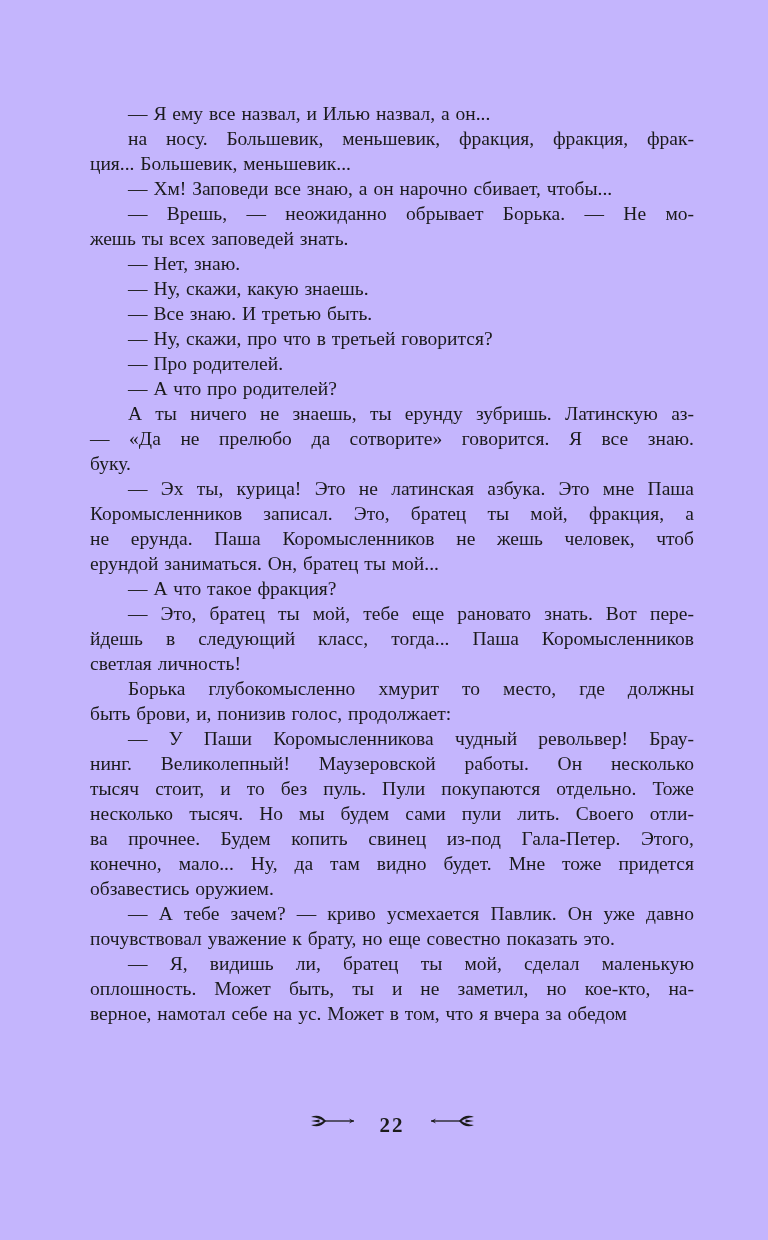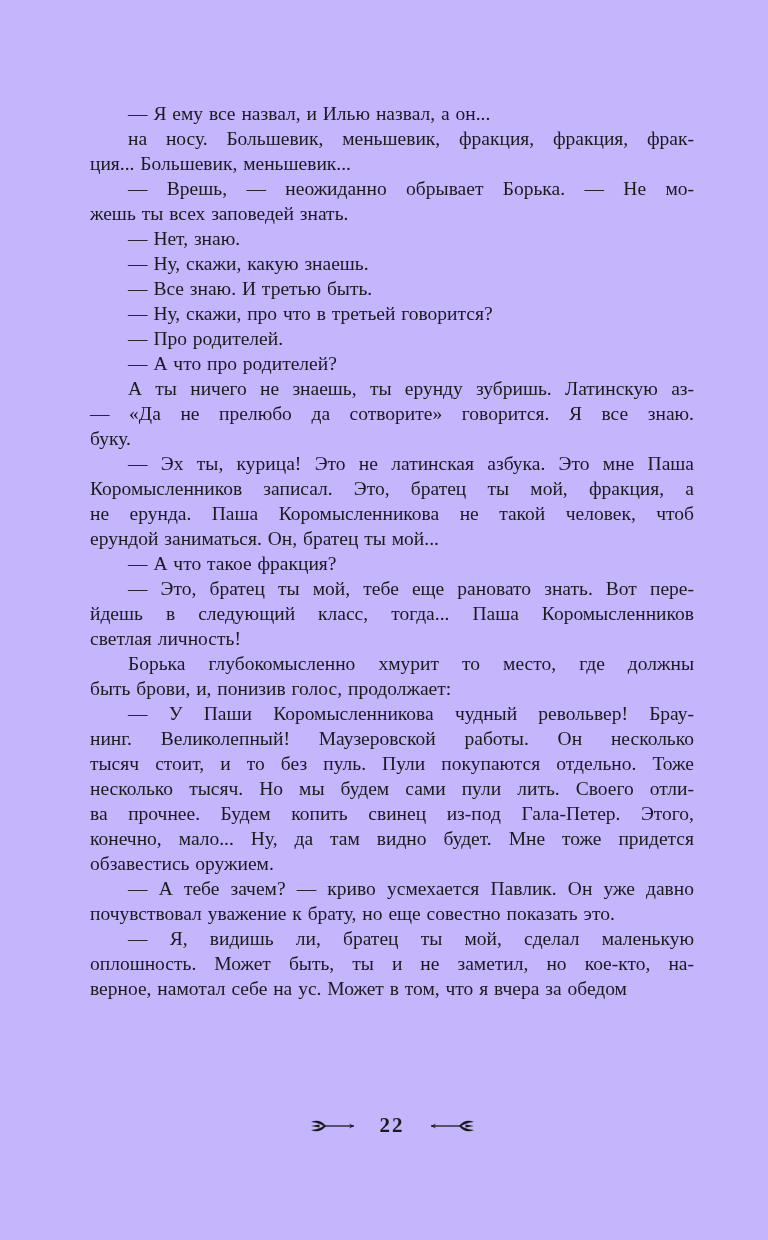--- a/index.html
+++ b/index.html
@@ -39,21 +39,20 @@
   }
   .para .line:first-child {
     text-indent: 38px;
   }
   .footer {
     position: absolute;
     left: 90px;
     top: 1113px;
     width: 604px;
     display: flex;
-    align-items: center;
     justify-content: center;
     gap: 24px;
   }
   .page-number {
     font-size: 21px;
     font-weight: bold;
     letter-spacing: 2px;
     color: #1b1b1b;
   }
   .ornament {
@@ -86,20 +85,23 @@
 
   <div class="text-block">
       <div class="para">
         <div class="line last">— Я ему все назвал, и Илью назвал, а он...</div>
       </div>
       <div class="para">
         <div class="line">на носу. Большевик, меньшевик, фракция, фракция, фрак-</div>
         <div class="line last">ция... Большевик, меньшевик...</div>
       </div>
       <div class="para">
+        <div class="line last">— Хм! Заповеди все знаю, а он нарочно сбивает, чтобы...</div>
+      </div>
+      <div class="para">
         <div class="line">— Врешь, — неожиданно обрывает Борька. — Не мо-</div>
         <div class="line last">жешь ты всех заповедей знать.</div>
       </div>
       <div class="para">
         <div class="line last">— Нет, знаю.</div>
       </div>
       <div class="para">
         <div class="line last">— Ну, скажи, какую знаешь.</div>
       </div>
       <div class="para">
@@ -115,21 +117,21 @@
         <div class="line last">— А что про родителей?</div>
       </div>
       <div class="para">
         <div class="line">А ты ничего не знаешь, ты ерунду зубришь. Латинскую аз-</div>
         <div class="line">— «Да не прелюбо да сотворите» говорится. Я все знаю.</div>
         <div class="line last">буку.</div>
       </div>
       <div class="para">
         <div class="line">— Эх ты, курица! Это не латинская азбука. Это мне Паша</div>
         <div class="line">Коромысленников записал. Это, братец ты мой, фракция, а</div>
-        <div class="line">не ерунда. Паша Коромысленникова не такой человек, чтоб</div>
+        <div class="line">не ерунда. Паша Коромысленников не жешь человек, чтоб</div>
         <div class="line last">ерундой заниматься. Он, братец ты мой...</div>
       </div>
       <div class="para">
         <div class="line last">— А что такое фракция?</div>
       </div>
       <div class="para">
         <div class="line">— Это, братец ты мой, тебе еще рановато знать. Вот пере-</div>
         <div class="line">йдешь в следующий класс, тогда... Паша Коромысленников</div>
         <div class="line last">светлая личность!</div>
       </div>

